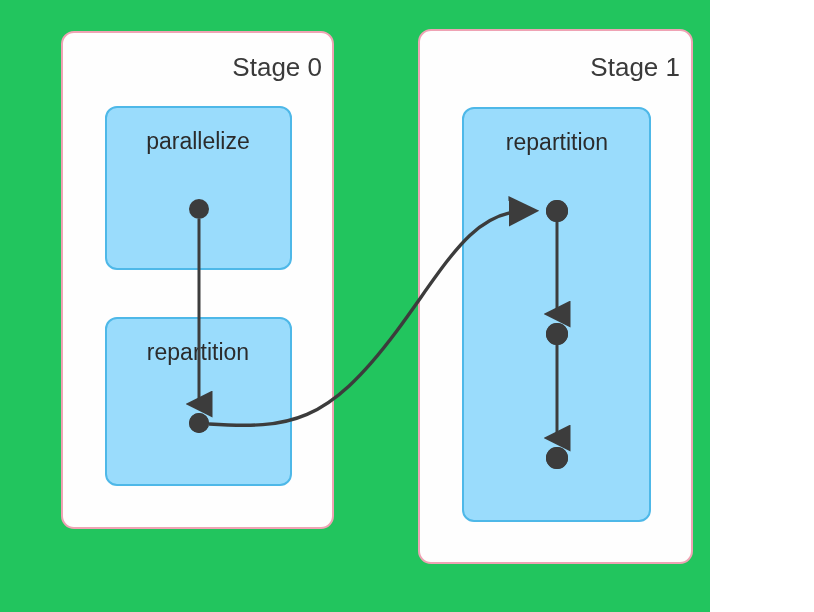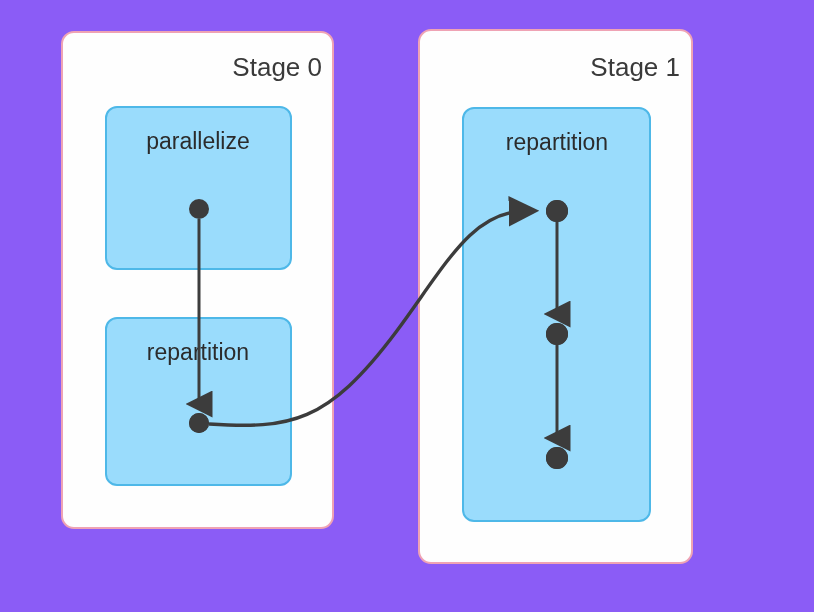--- a/index.html
+++ b/index.html
@@ -8,23 +8,23 @@
     background: #ffffff;
   }
   body {
     width: 814px;
     height: 612px;
     font-family: "Liberation Sans", sans-serif;
     overflow: hidden;
   }
   #canvas {
     position: relative;
-    width: 814px;
+    width: 710px;
     height: 612px;
-    background: #8b5cf6;
+    background: #22c55e;
   }
   svg.diagram {
     position: absolute;
     left: 0;
     top: 0;
     width: 814px;
     height: 612px;
   }
   .stage-label {
     font-family: "Liberation Sans", sans-serif;

